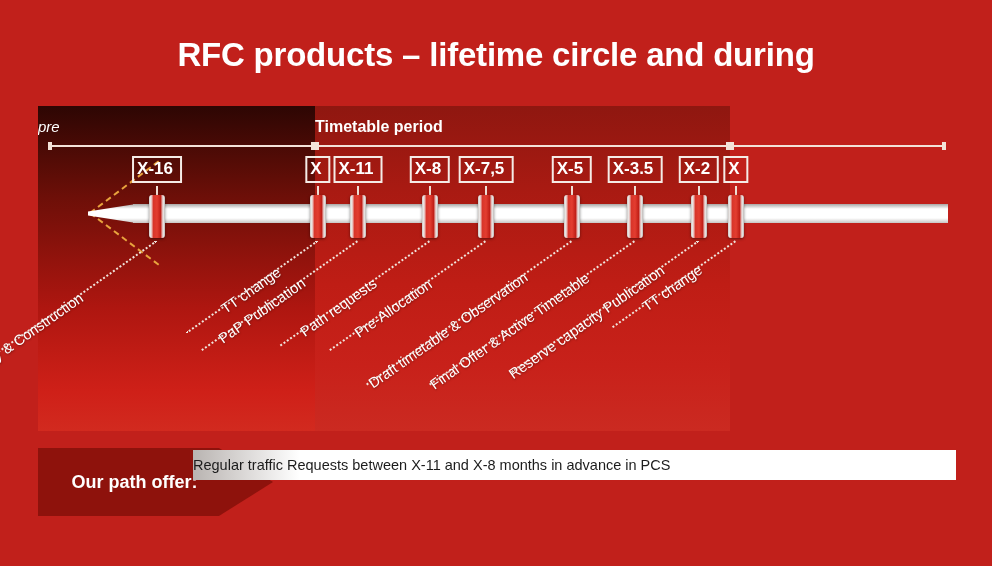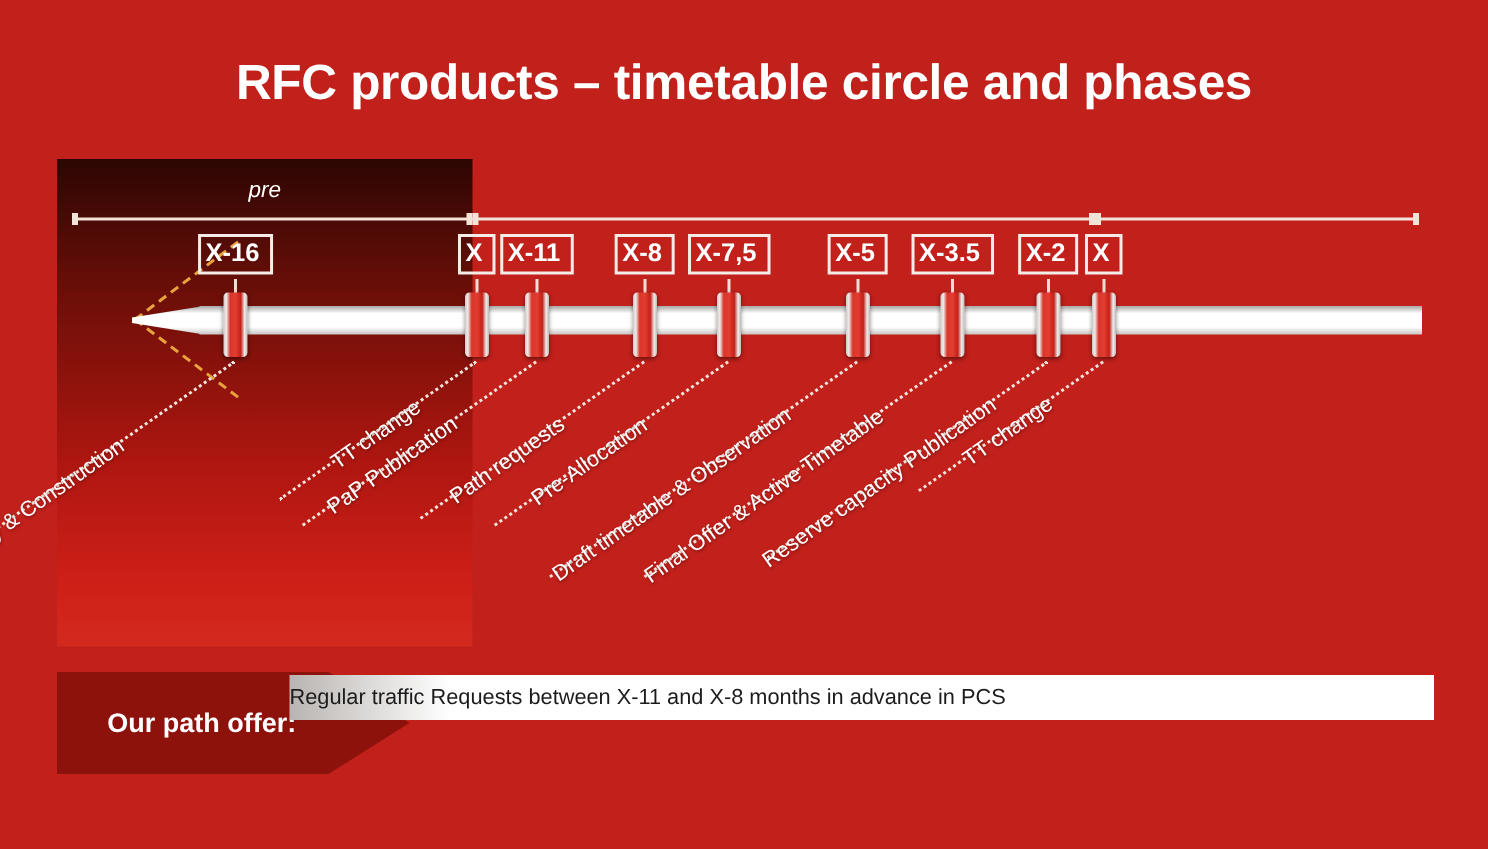--- a/index.html
+++ b/index.html
@@ -57,21 +57,20 @@
   .phase-post {
     left: 692px;
     width: 226px;
     background: linear-gradient(to bottom, #2d0603 0%, #5e0d06 30%, #96130d 62%, #b71b14 88%, #c42219 100%);
   }
 
   .phase-label {
     position: absolute;
     top: 12px;
     width: 100%;
-    text-align: center;
     color: #ffffff;
     font-size: 15px;
     z-index: 6;
   }
   .phase-label.italic { font-style: italic; }
   .phase-label.bold   { font-weight: bold; font-size: 16px; }
 
   
   .phase-rule {
     position: absolute;
@@ -224,26 +223,29 @@
   .offer-row.r2 { top: 36px; }
   .offer-row span {
     color: #1c1c1c;
     font-size: 14.5px;
     white-space: nowrap;
   }
 </style>
 </head>
 <body>
 
-<div id="title">RFC products – timetable circle and phases</div>
+<div id="title">RFC products – lifetime circle and during</div>
 
 <div id="panel">
 
   <div class="phase-band phase-pre">
     <div class="phase-label italic">pre</div>
+  </div>
+  <div class="phase-band phase-tt">
+    <div class="phase-label bold">Timetable period</div>
   </div>
 
   <div class="phase-rule" style="left:10px;width:267px;">
     <i class="cap l"></i>
       <i class="cap r"></i>
   </div>
   <div class="phase-rule" style="left:277px;width:415px;">
     <i class="cap l"></i>
       <i class="cap r"></i>
   </div>

